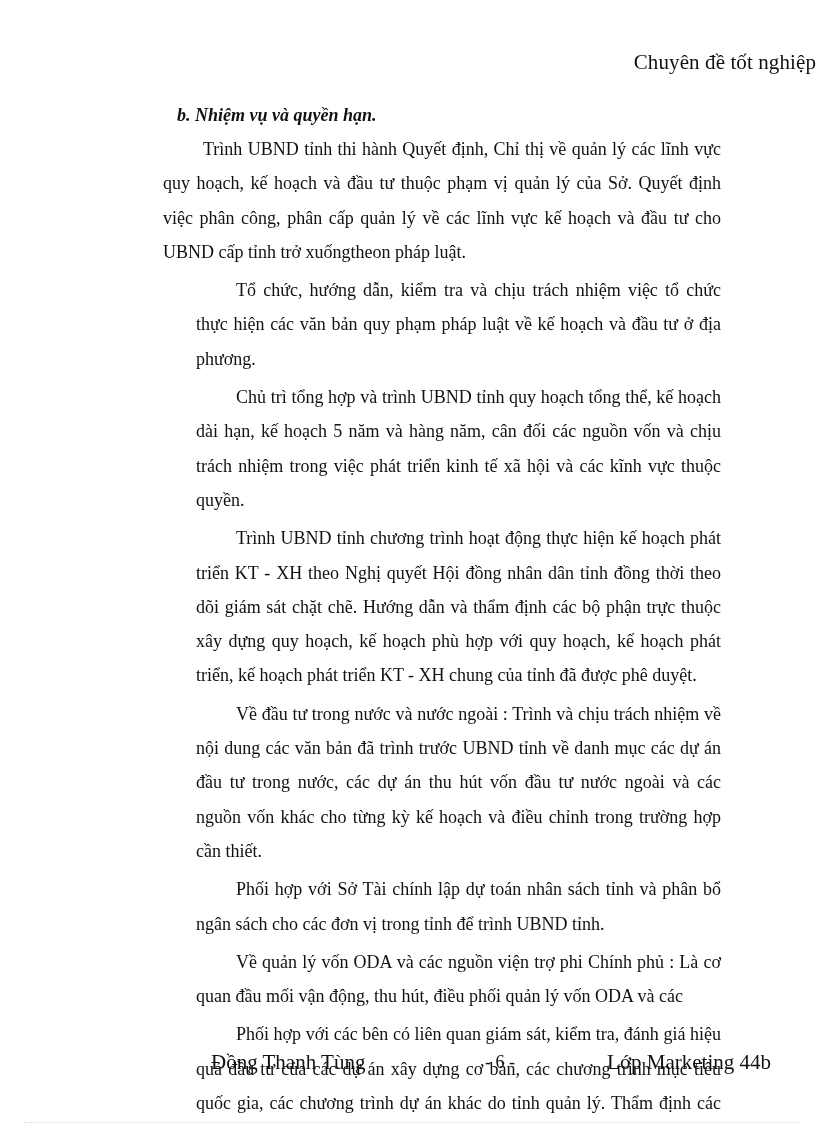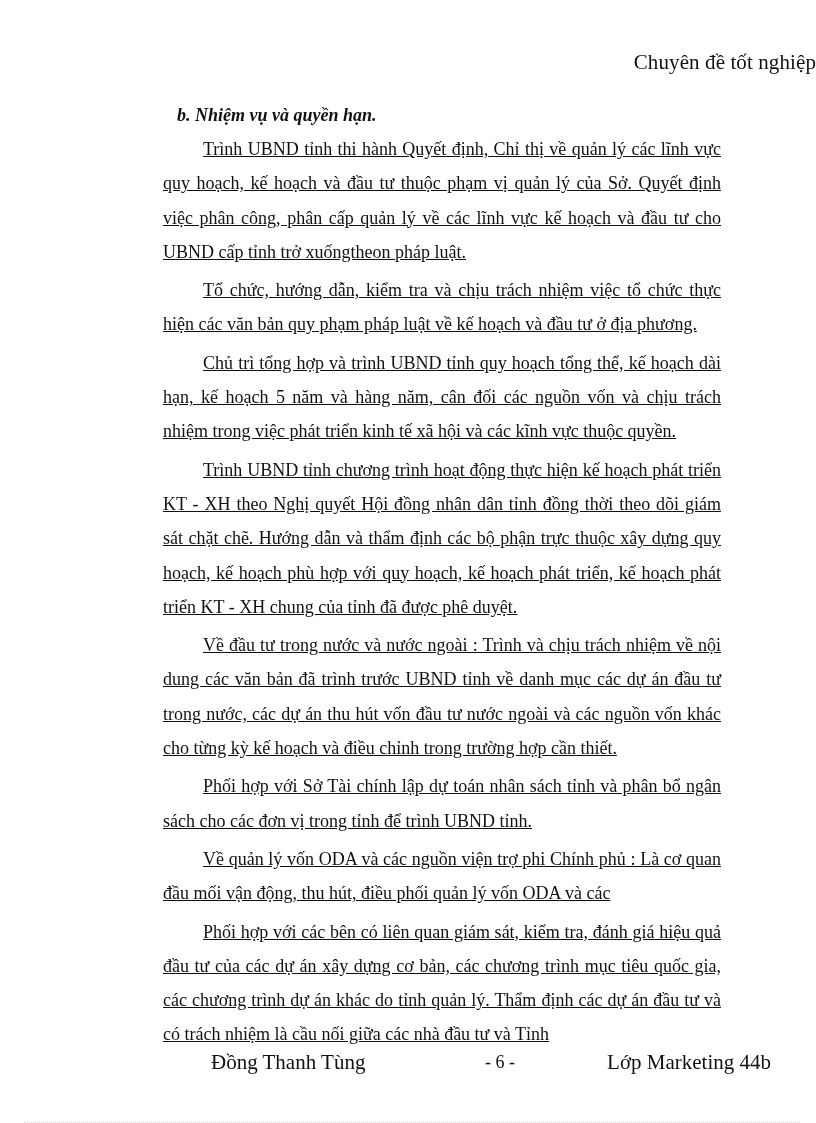--- a/index.html
+++ b/index.html
@@ -37,23 +37,22 @@
       font-size: 18px;
       line-height: 34px;
       margin: 10px 0 0 14px;
     }
     .para {
       font-size: 18px;
       line-height: 34.3px;
       text-align: justify;
       text-indent: 40px;
       margin: 0 0 0 0;
-      text-decoration: underline;
     }
-    .para.gap { margin-top: 4px; }
+    .para.gap { margin-top: 4px; margin-left: 33px; }
     .footer {
       position: absolute;
       top: 1047px;
       left: 163px;
       width: 560px;
       height: 30px;
       font-size: 21px;
       line-height: 30px;
       margin-left: 48px;
     }

